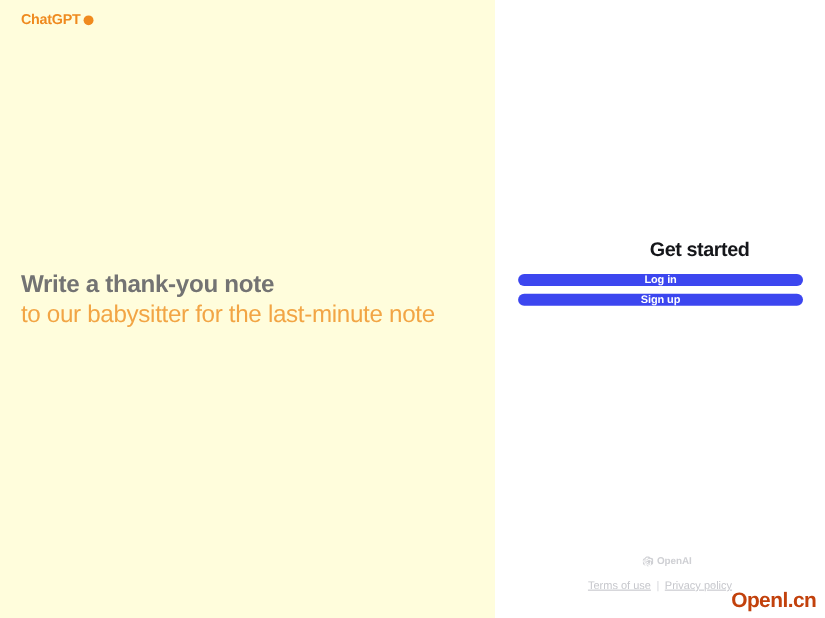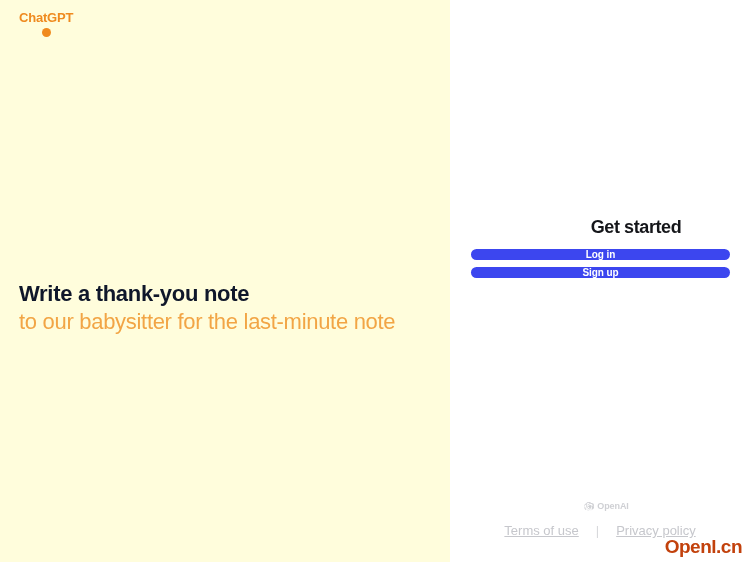--- a/index.html
+++ b/index.html
@@ -28,21 +28,20 @@
     background: #fffddc;
     flex: 0 0 450px;
   }
   .brand {
     position: absolute;
     top: 11px;
     left: 19px;
     display: flex;
     align-items: center;
     gap: 3px;
-    flex-direction: column;
   }
   .brand-text {
     font-size: 13px;
     font-weight: bold;
     color: #ef8a1f;
     letter-spacing: -0.2px;
     line-height: 1;
   }
   .brand-dot {
     width: 9px;
@@ -57,23 +56,22 @@
     left: 19px;
     top: 244px;
     width: 400px;
     font-size: 22px;
     line-height: 28px;
     color: #f0a03a;
     letter-spacing: -0.3px;
   }
   .headline-strong {
     font-weight: bold;
-    color: #0f172a;
+    color: #737373;
     display: block;
-    margin-top: 36px;
   }
   .headline-rest {
     font-weight: normal;
     color: #f2a545;
     display: block;
   }
 
   
   .right-panel {
     position: relative;
@@ -148,22 +146,22 @@
     font-size: 9px;
     font-weight: bold;
     color: #cfd0d4;
     letter-spacing: -0.1px;
     line-height: 1;
   }
   .footer-links {
     display: flex;
     align-items: center;
     justify-content: center;
-    gap: 17px;
-    font-size: 13px;
+    gap: 5px;
+    font-size: 10px;
     color: #c6c7cc;
   }
   .footer-link {
     color: #c6c7cc;
     text-decoration: underline;
     cursor: pointer;
   }
   .footer-sep {
     color: #d7d8dc;
   }

